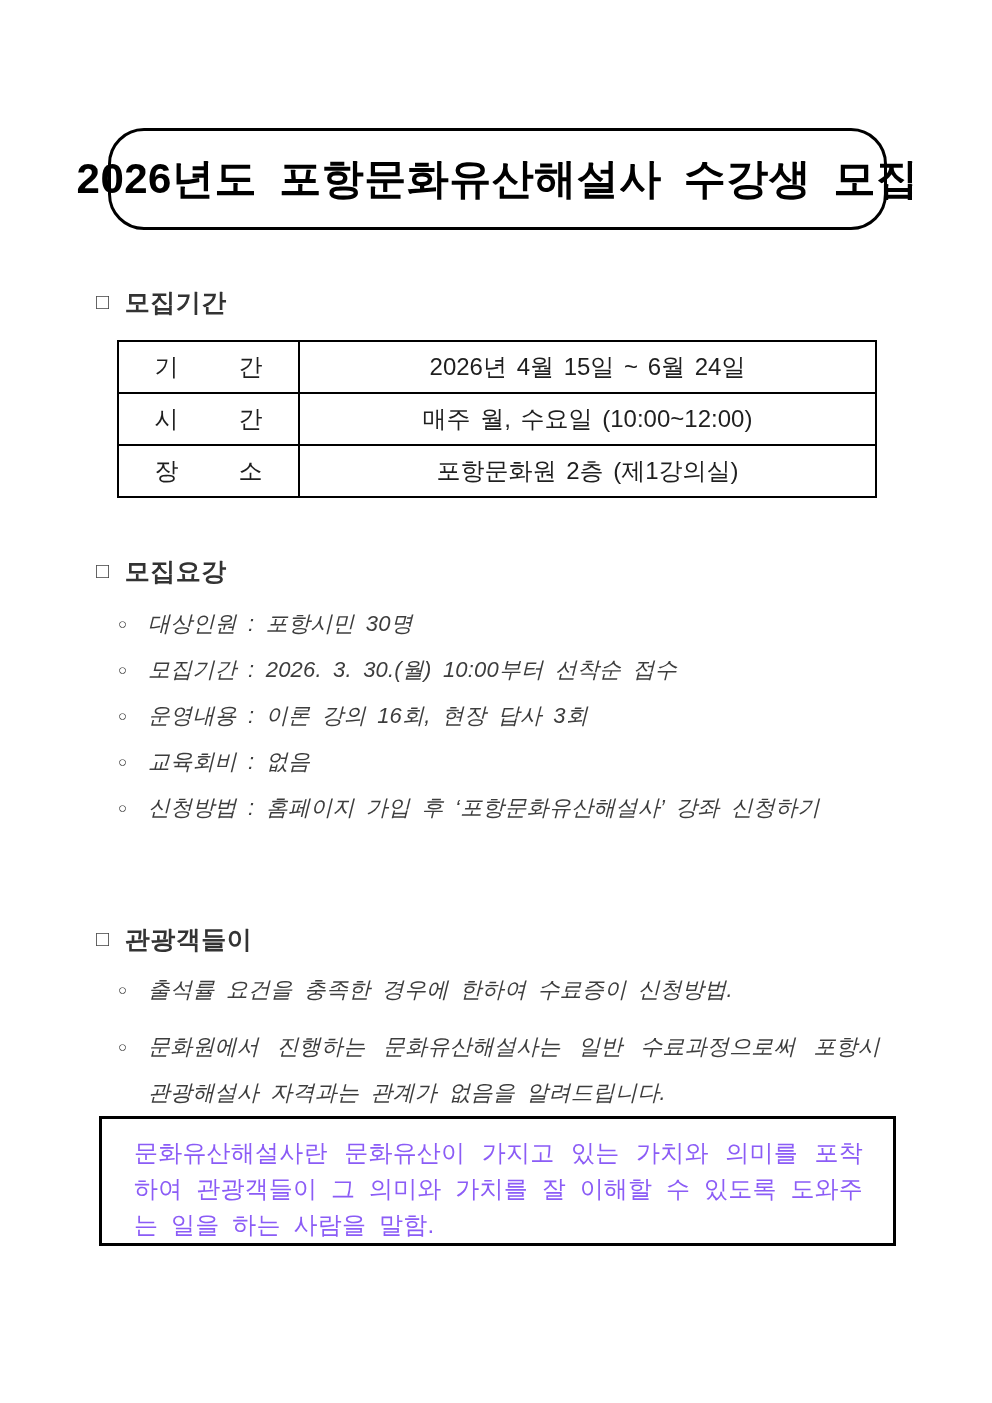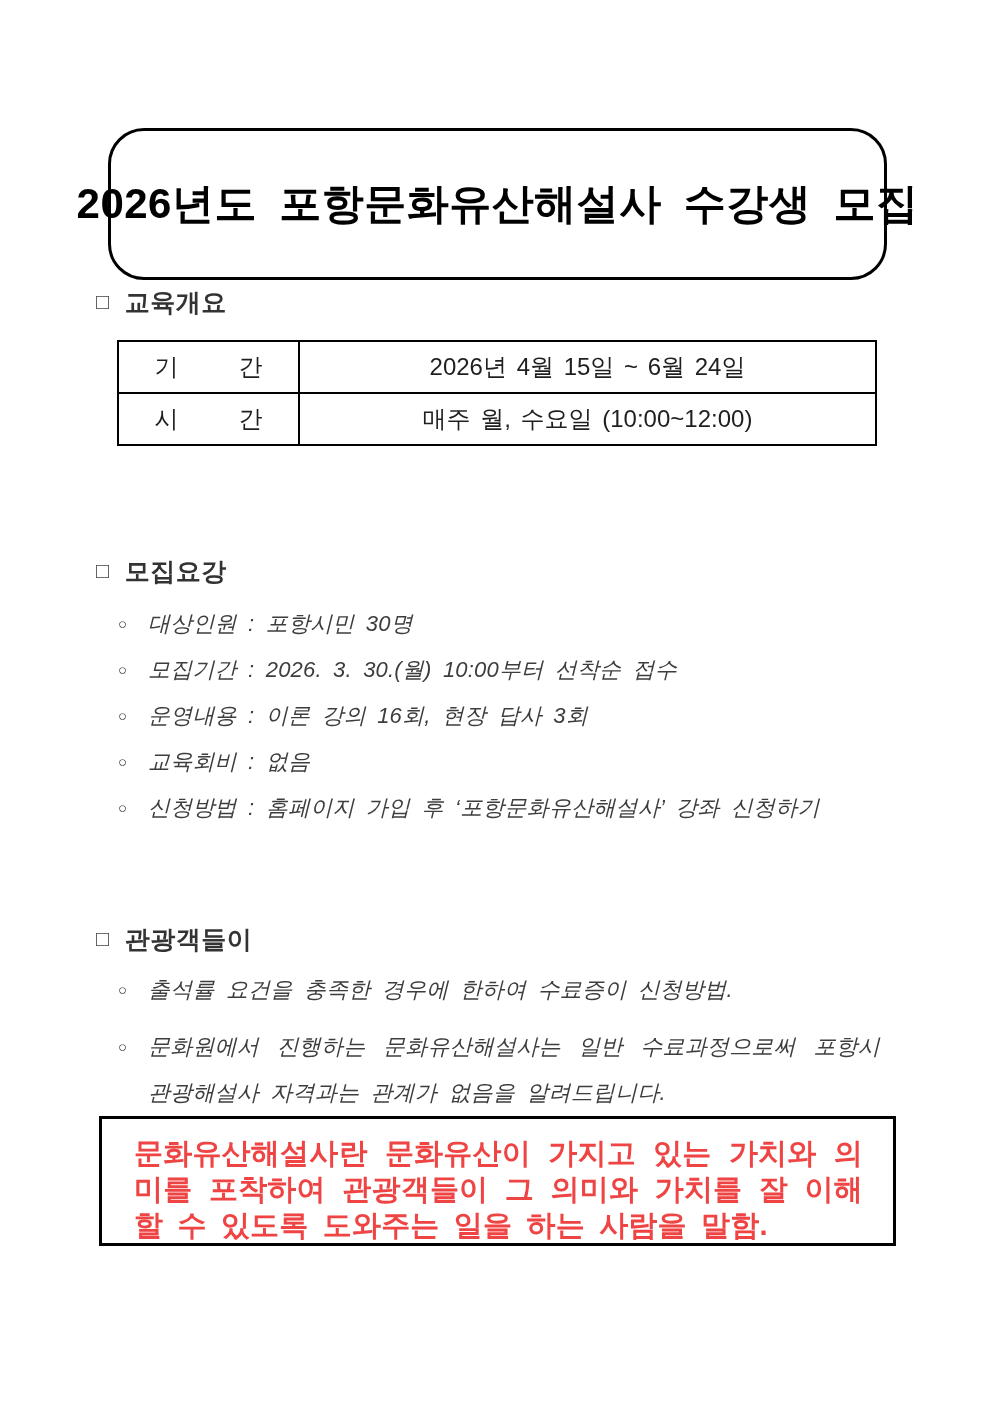--- a/index.html
+++ b/index.html
@@ -10,21 +10,21 @@
     width: 992px;
     height: 1403px;
     background: #ffffff;
     overflow: hidden;
   }
 
   
   .title-box {
     position: absolute;
     left: 108px; top: 128px;
-    width: 779px; height: 152px;
+    width: 779px; height: 102px;
     border: 3px solid #000;
     border-radius: 36px;
     display: flex;
     align-items: center;
     justify-content: center;
   }
   .title-box .title-text {
     font-size: 42px;
     font-weight: 700;
     color: #000;
@@ -112,53 +112,56 @@
 
   
   .footnote-box {
     position: absolute;
     left: 99px; top: 1116px;
     width: 797px; height: 130px;
     border: 3px solid #000;
     padding: 16px 30px 0 32px;
   }
   .footnote-box .ftext {
-    font-size: 29px;
+    font-size: 24px;
     line-height: 36px;
-    color: #ef4444;
+    color: #8b5cf6;
     text-align: justify;
     word-spacing: 6px;
     letter-spacing: 0.2px;
-    font-weight: bold;
   }
 </style>
 </head>
 <body>
 
 <div class="page">
 
   <div class="title-box">
     <span class="title-text">2026년도 포항문화유산해설사 수강생 모집</span>
   </div>
 
   <div class="section-heading h-overview">
     <span class="sq">□</span>
-    <span>교육개요</span>
+    <span>모집기간</span>
   </div>
 
   <table class="info-table">
     <tbody>
       <tr>
         <td class="lbl">기   간</td>
         <td class="val">2026년 4월 15일 ~ 6월 24일</td>
       </tr>
       <tr>
         <td class="lbl">시   간</td>
         <td class="val">매주 월, 수요일 (10:00~12:00)</td>
       </tr>
+      <tr>
+        <td class="lbl">장   소</td>
+        <td class="val">포항문화원 2층 (제1강의실)</td>
+      </tr>
     </tbody>
   </table>
 
   <div class="section-heading h-recruit">
     <span class="sq">□</span>
     <span>모집요강</span>
   </div>
 
   <div class="bullet-list l-recruit">
     <div class="b-row">

